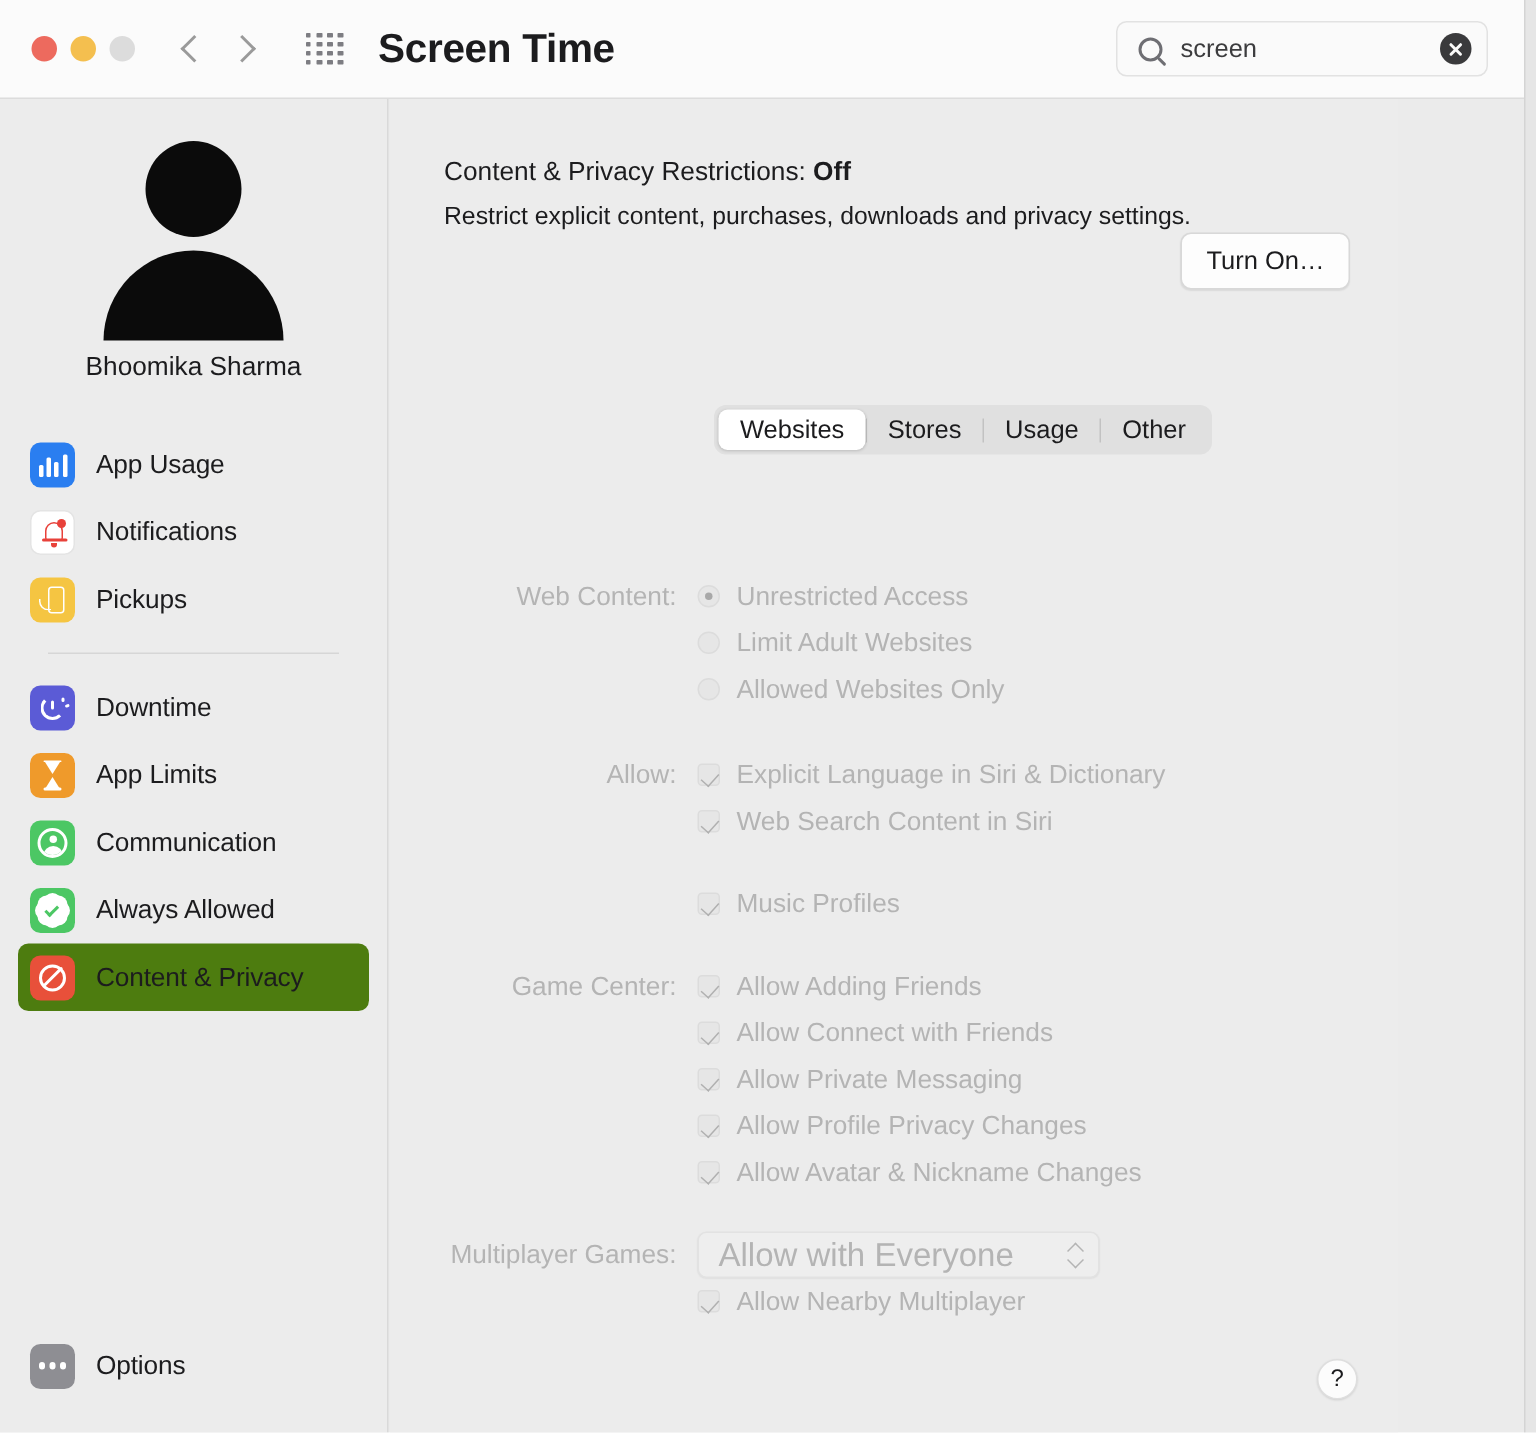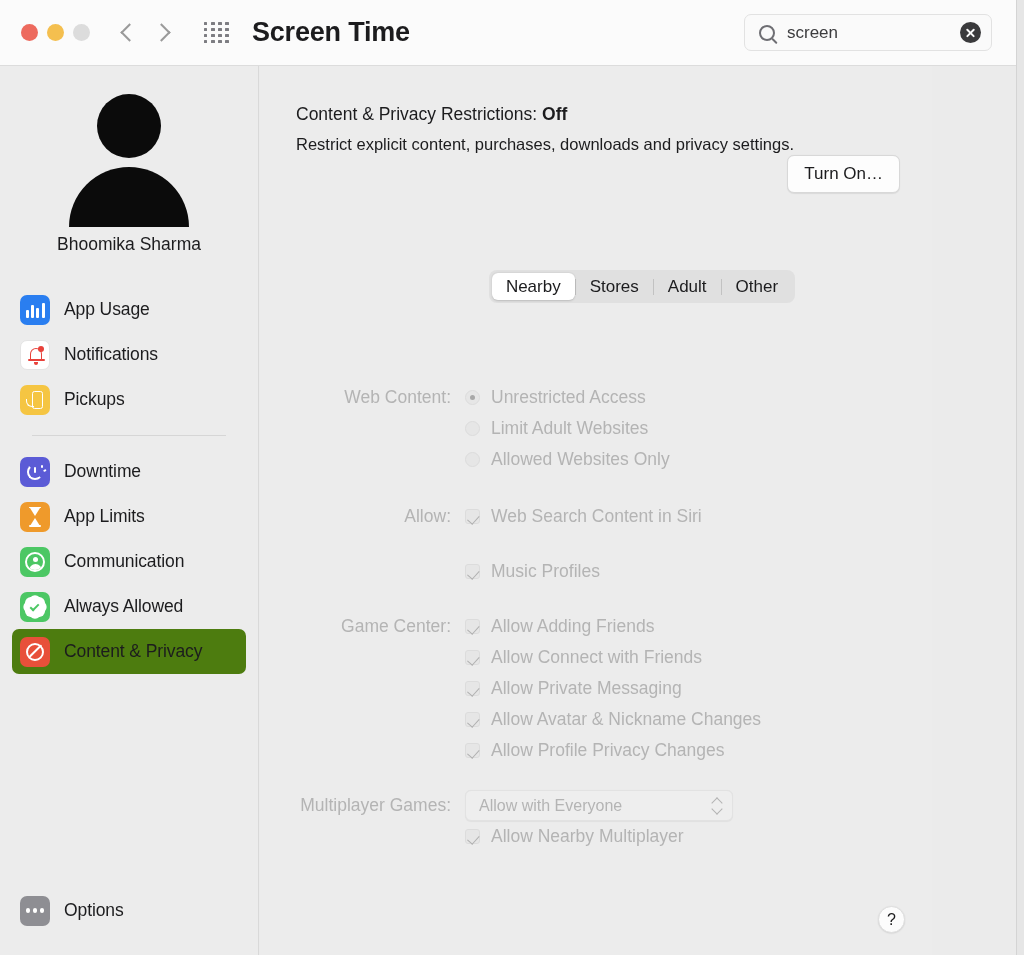--- a/index.html
+++ b/index.html
@@ -560,21 +560,21 @@
     background: #eeeeee;
     border: 1px solid #e2e2e2;
     border-radius: 6px;
     display: flex;
     align-items: center;
     padding: 0 9px 0 13px;
     box-shadow: 0 0.5px 1px rgba(0,0,0,0.05);
   }
   .popup .pv {
     flex: 1;
-    font-size: 16px;
+    font-size: 22px;
     color: #b4b4b4;
   }
   .stepper {
     width: 12px; height: 19px;
     position: relative;
     flex: 0 0 auto;
   }
   .stepper::before, .stepper::after {
     content: "";
     position: absolute;
@@ -772,25 +772,25 @@
         <span>Content &amp; Privacy Restrictions:</span>
         <b>Off</b>
       </div>
       <div class="hdr-sub">Restrict explicit content, purchases, downloads and privacy settings.</div>
     </div>
 
     <button class="turnon">Turn On…</button>
 
     <div class="segwrap">
       <div class="segment">
-        <div class="seg active">Nearby</div>
+        <div class="seg active">Websites</div>
         <span class="segsep"></span>
         <div class="seg">Stores</div>
         <span class="segsep"></span>
-        <div class="seg">Adult</div>
+        <div class="seg">Usage</div>
         <span class="segsep"></span>
         <div class="seg">Other</div>
       </div>
     </div>
 
     <div class="rows">
 
       <div class="row">
         <div class="rowlabel">Web Content:</div>
         <div>
@@ -809,20 +809,24 @@
         </div>
       </div>
 
       <div class="spacer"></div>
 
       <div class="row">
         <div class="rowlabel">Allow:</div>
         <div>
           <div class="rowctl">
             <span class="cbox on"></span>
+            <span class="ctltext">Explicit Language in Siri &amp; Dictionary</span>
+          </div>
+          <div class="rowctl">
+            <span class="cbox on"></span>
             <span class="ctltext">Web Search Content in Siri</span>
           </div>
         </div>
       </div>
 
       <div class="spacer-sm"></div>
 
       <div class="row">
         <div class="rowlabel"></div>
         <div>
@@ -845,25 +849,25 @@
           <div class="rowctl">
             <span class="cbox on"></span>
             <span class="ctltext">Allow Connect with Friends</span>
           </div>
           <div class="rowctl">
             <span class="cbox on"></span>
             <span class="ctltext">Allow Private Messaging</span>
           </div>
           <div class="rowctl">
             <span class="cbox on"></span>
+            <span class="ctltext">Allow Profile Privacy Changes</span>
+          </div>
+          <div class="rowctl">
+            <span class="cbox on"></span>
             <span class="ctltext">Allow Avatar &amp; Nickname Changes</span>
-          </div>
-          <div class="rowctl">
-            <span class="cbox on"></span>
-            <span class="ctltext">Allow Profile Privacy Changes</span>
           </div>
         </div>
       </div>
 
       <div class="spacer-sm"></div>
 
       <div class="row">
         <div class="rowlabel">Multiplayer Games:</div>
         <div>
           <div class="rowctl">

